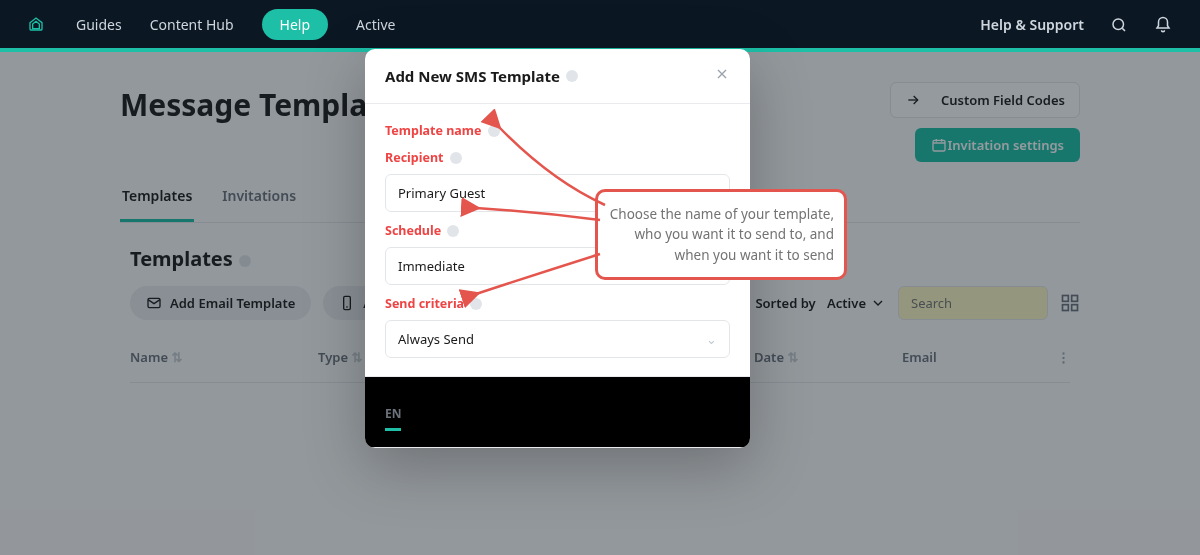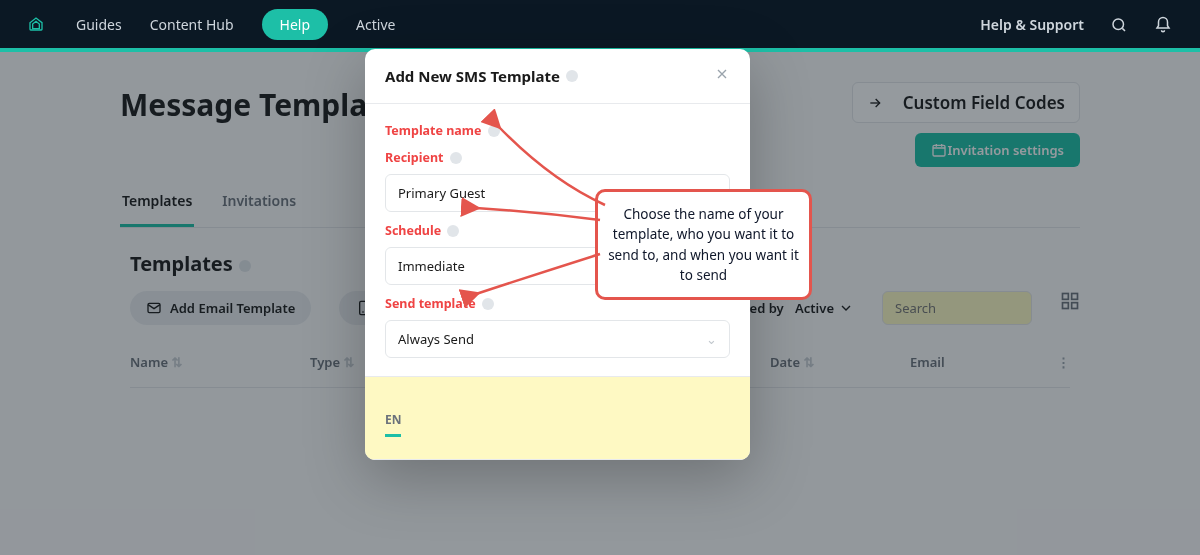--- a/index.html
+++ b/index.html
@@ -28,55 +28,55 @@
 .nav-link.active{background:var(--teal);color:#fff;padding:6px 18px;border-radius:20px}
 .nav-right{margin-left:auto;display:flex;align-items:flex-end;gap:26px;color:#cfd6dd}
 .nav-help{font-size:14px;font-weight:600;cursor:pointer}
 .nav-icon{width:18px;height:18px;cursor:pointer;display:flex;align-items:center;justify-content:center}
 
 
 .page{padding:24px 120px 0 120px}
 .page-header{display:flex;align-items:flex-start;justify-content:space-between}
 .page-title{font-size:30px;font-weight:700;color:var(--text);margin:8px 0 0 0}
 .hdr-actions{display:flex;flex-direction:column;gap:10px;align-items:flex-end;margin-top:6px}
-.ghost-btn{background:#fff;border:1px solid var(--border);border-radius:6px;padding:8px 14px;font-size:17px;font-weight:600;color:var(--text);display:flex;align-items:center;gap:20px;cursor:pointer}
+.ghost-btn{background:#fff;border:1px solid var(--border);border-radius:6px;padding:8px 14px;font-size:13px;font-weight:600;color:var(--text);display:flex;align-items:center;gap:20px;cursor:pointer}
 .primary-btn{background:var(--teal);color:#fff;border:none;border-radius:6px;padding:8px 16px;font-size:13px;font-weight:600;display:flex;align-items:center;gap:0;cursor:pointer}
 
 .tabs{display:flex;gap:26px;border-bottom:1px solid var(--border);margin-top:14px}
 .tab{padding:10px 2px 14px 2px;font-size:14px;font-weight:600;color:var(--muted);cursor:pointer;border-bottom:3px solid transparent}
 .tab.active{color:var(--text);border-bottom-color:var(--teal)}
 
 .section-title{font-size:20px;font-weight:700;margin:22px 0 14px 10px;color:var(--text)}
-.toolbar{display:flex;gap:28px;margin-left:10px}
+.toolbar{display:flex;align-items:center;gap:12px;margin-left:10px}
 .pill-btn{background:var(--pill);border:none;border-radius:20px;padding:8px 16px;font-size:13px;font-weight:600;color:var(--text);display:flex;align-items:center;gap:8px;cursor:pointer}
 .sort{margin-left:auto;display:flex;align-items:center;gap:4px;font-size:13px;font-weight:600;color:var(--text)}
 .search-box{border:1px solid var(--border);border-radius:6px;padding:7px 12px;font-size:13px;width:150px;background:#fef9c3}
 .grid-icon{width:20px;height:20px;color:var(--muted)}
 
-.table-head{display:grid;grid-template-columns:180px 240px 1fr 140px 120px 40px;gap:0;margin:28px 10px 0 10px;font-size:13px;font-weight:600;color:var(--muted);border-bottom:1px solid var(--border);padding-bottom:16px}
+.table-head{display:grid;grid-template-columns:180px 240px 1fr 140px 120px 40px;gap:8px;margin:28px 10px 0 10px;font-size:13px;font-weight:600;color:var(--muted);border-bottom:1px solid var(--border);padding-bottom:16px}
 
 
 .scrim{position:absolute;inset:52px 0 0 0;background:rgba(20,30,40,.45);pointer-events:none}
 .modal{position:absolute;top:49px;left:365px;width:385px;background:#fff;border-radius:10px;box-shadow:0 18px 60px rgba(0,0,0,.25);overflow:hidden}
 .modal-head{padding:16px 20px;border-bottom:1px solid var(--panel-border);display:flex;align-items:center}
 .modal-title{font-size:15px;font-weight:700;color:var(--text)}
 .hint-dot{display:inline-block;width:12px;height:12px;border-radius:50%;background:#e1e5e9;margin-left:6px;vertical-align:middle}
 .modal-close{margin-left:auto;cursor:pointer;color:#9aa3ac}
 .modal-body{padding:8px 20px 18px 20px}
 .fld{margin-top:10px}
 .fld-label{font-size:12.5px;font-weight:700;color:#ef4444;margin-bottom:8px;display:flex;align-items:center;gap:0}
 .control{border:1px solid var(--border);border-radius:6px;height:38px;display:flex;align-items:center;padding:0 12px;font-size:13px;color:var(--text);justify-content:space-between}
 .control .chev{color:#c2c8ce}
-.modal-langbar{background:#fef9c3;border-top:1px solid var(--panel-border);border-bottom:1px solid var(--panel-border);padding:30px 20px}
+.modal-langbar{background:#000000;border-top:1px solid var(--panel-border);border-bottom:1px solid var(--panel-border);padding:24px 20px}
 .lang-tab{font-size:12px;font-weight:700;color:var(--muted);border-bottom:3px solid var(--teal);padding-bottom:6px}
 .modal-foot{padding:16px 20px 12px 20px}
 .foot-label{font-size:12.5px;font-weight:700;color:#2b2f33}
 
 
-.callout{position:absolute;top:189px;left:595px;width:217px;border:3px solid var(--callout);border-radius:10px;background:#fff;padding:12px 10px;font-size:13.5px;color:#0f172a;text-align:center;line-height:1.5;z-index:50}
+.callout{position:absolute;top:189px;left:595px;width:252px;border:3px solid var(--callout);border-radius:10px;background:#fff;padding:12px 10px;font-size:13.5px;color:#737373;text-align:right;line-height:1.5;z-index:50}
 .arrow{position:absolute;z-index:51}
 .arrow svg{overflow:visible}
 
 
 .ic{width:16px;height:16px;flex-shrink:0}
 </style>
 </head>
 <body>
 
 <div class="topbar">
@@ -218,21 +218,21 @@
           <span class="hint-dot"></span>
         </div>
       <div class="control">
         <span>Immediate</span>
         <span class="chev">⌄</span>
       </div>
     </div>
 
     <div class="fld">
       <div class="fld-label">
-          <span>Send template</span>
+          <span>Send criteria</span>
           <span class="hint-dot"></span>
         </div>
       <div class="control">
         <span>Always Send</span>
         <span class="chev">⌄</span>
       </div>
     </div>
   </div>
 
   <div class="modal-langbar">

